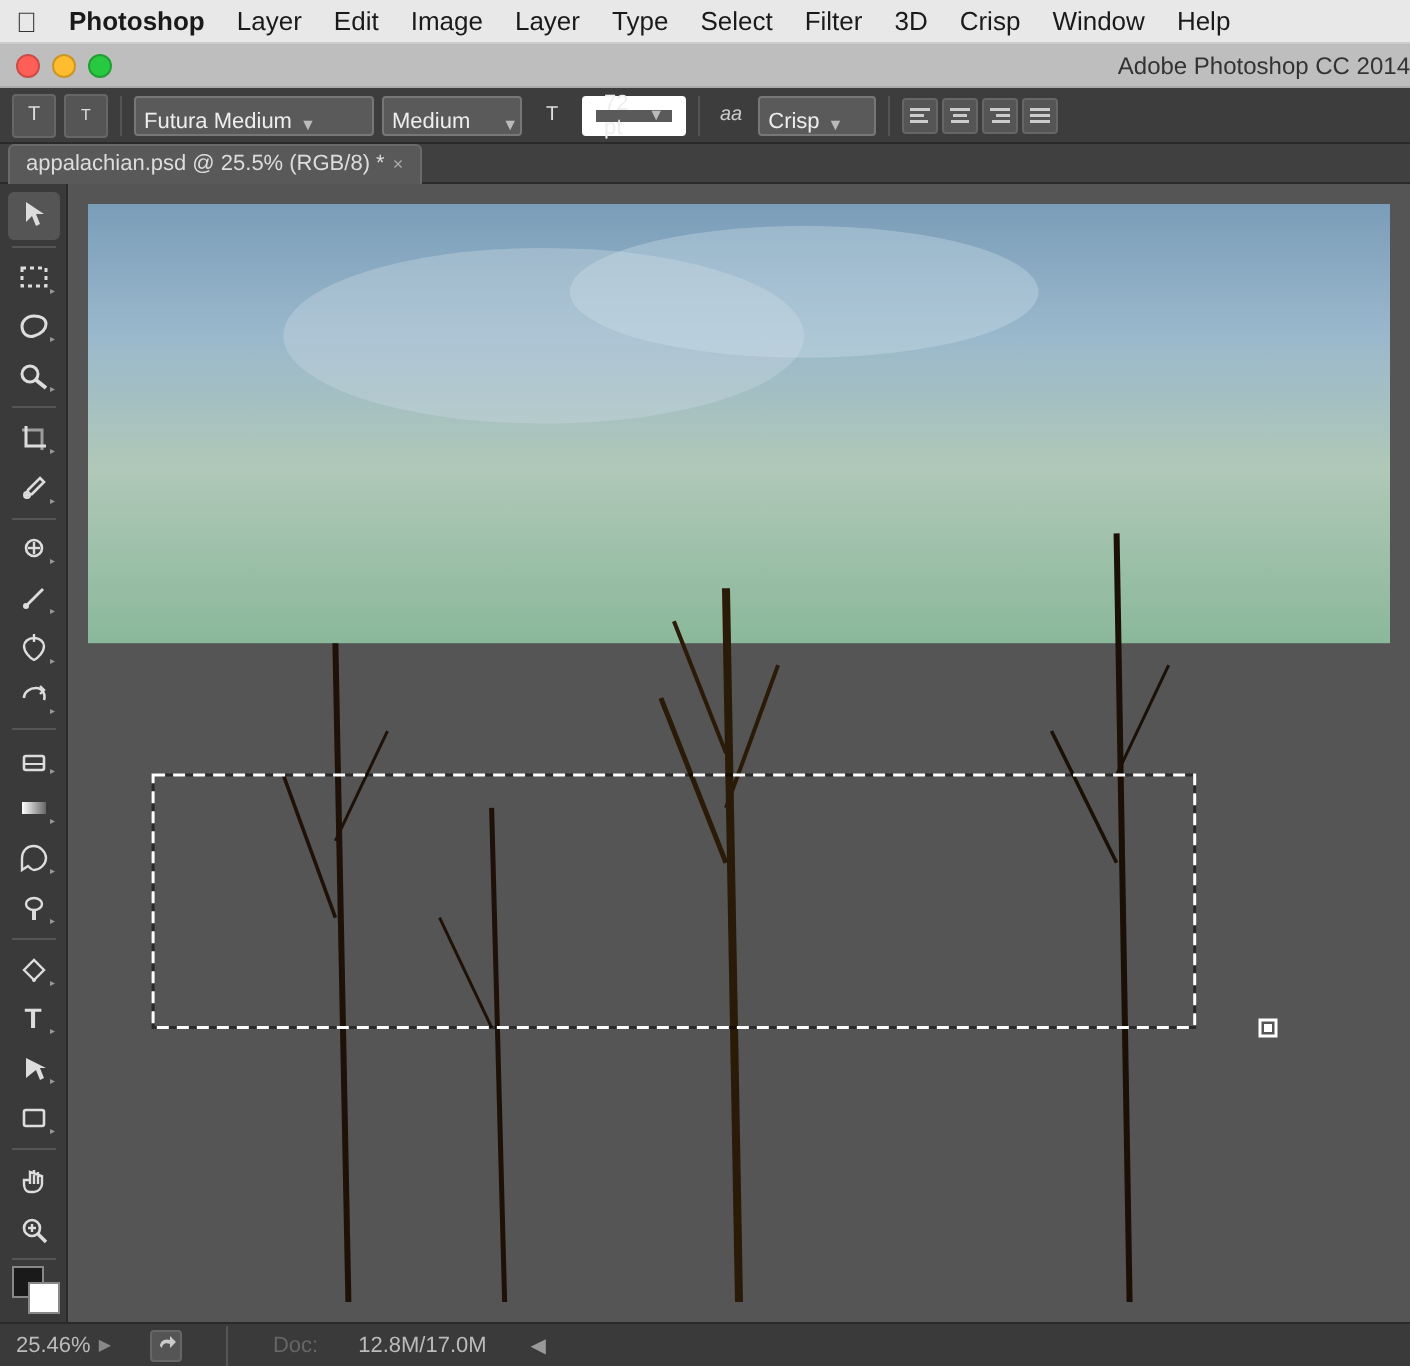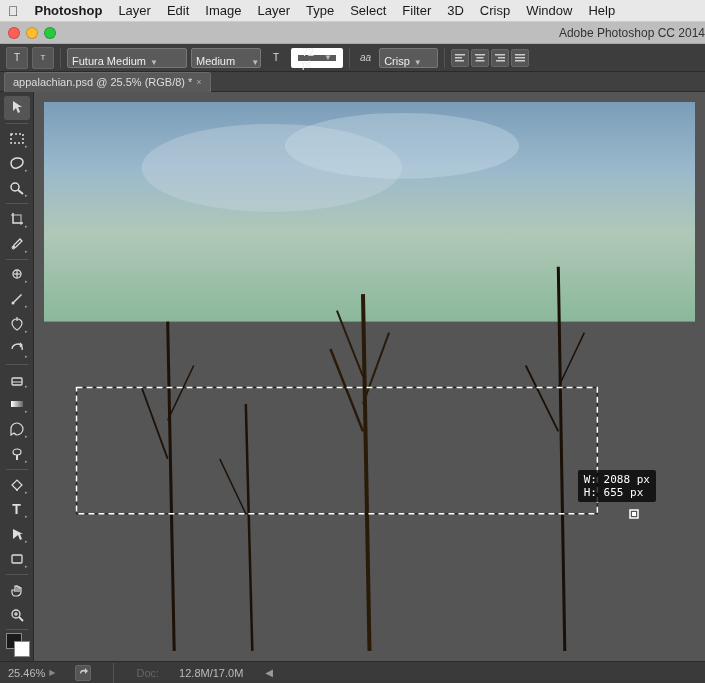--- a/index.html
+++ b/index.html
@@ -648,24 +648,20 @@
             }
           </style>
         </defs>
 
         <rect class="marching-ants-shadow" x="5%" y="52%" width="80%" height="23%"></rect>
 
         <rect class="marching-ants" x="5%" y="52%" width="80%" height="23%"></rect>
       </svg>
 
       
-      <div id="dim-tooltip">
-        <div>W: 2088 px</div>
-        <div>H:  655 px</div>
-      </div>
 
       
       <div style="position:absolute; top:74%; right:8.5%; width:12px; height:12px; pointer-events:none;">
         <svg width="12" height="12">
           <rect x="2" y="2" width="8" height="8" fill="none" stroke="white" stroke-width="1.5"></rect>
           <rect x="4" y="4" width="4" height="4" fill="white"></rect>
         </svg>
       </div>
 
     </div>

